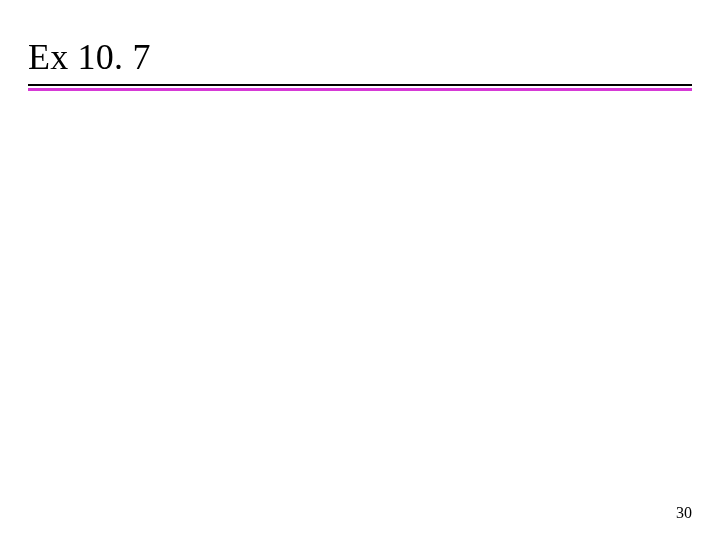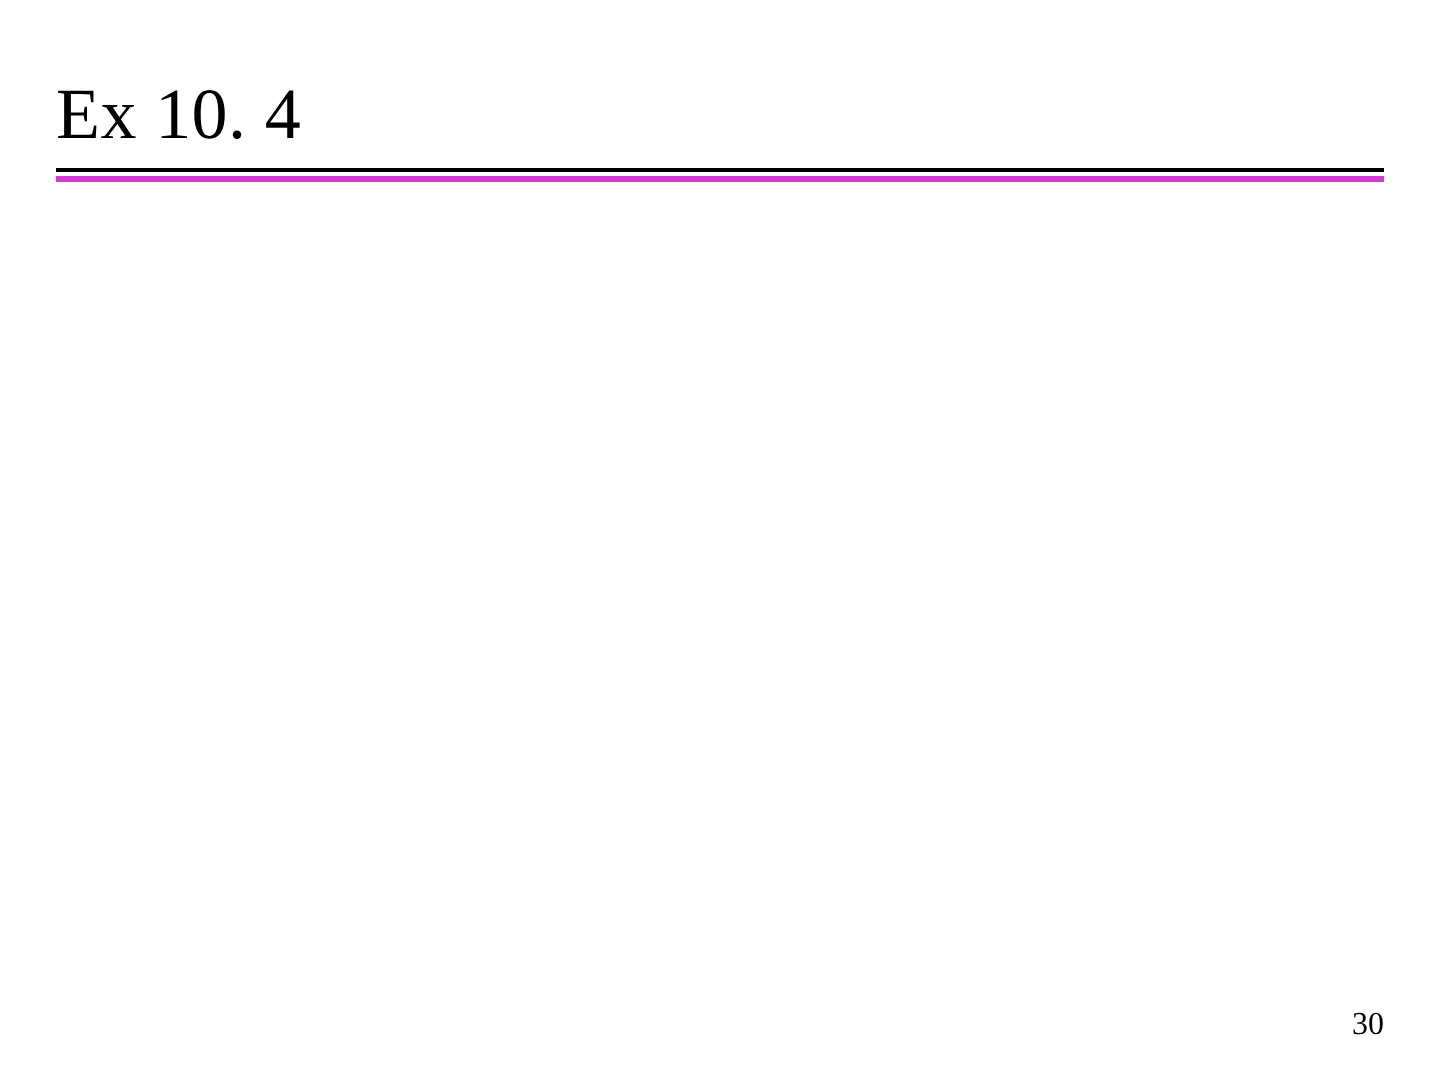--- a/index.html
+++ b/index.html
@@ -10,18 +10,18 @@
   .rule-black { height: 2px; background: #000; width: 100%; }
   .rule-magenta { height: 3px; background: #d63ad6; width: 100%; margin-top: 2px; }
   .body-text { position: absolute; left: 62px; top: 120px; width: 600px; font-size: 23px; line-height: 2.0; }
   .page-num { position: absolute; right: 28px; bottom: 18px; font-size: 16px; color: #000; text-align: center; }
 </style>
 </head>
 <body>
 
 <div class="slide">
   <div class="heading-block">
-    <div class="heading">Ex 10. 4</div>
+    <div class="heading">Ex 10. 7</div>
     <div class="rule-black"></div>
     <div class="rule-magenta"></div>
   </div>
   <div class="page-num">30</div>
 </div>
 
 </body></html>

